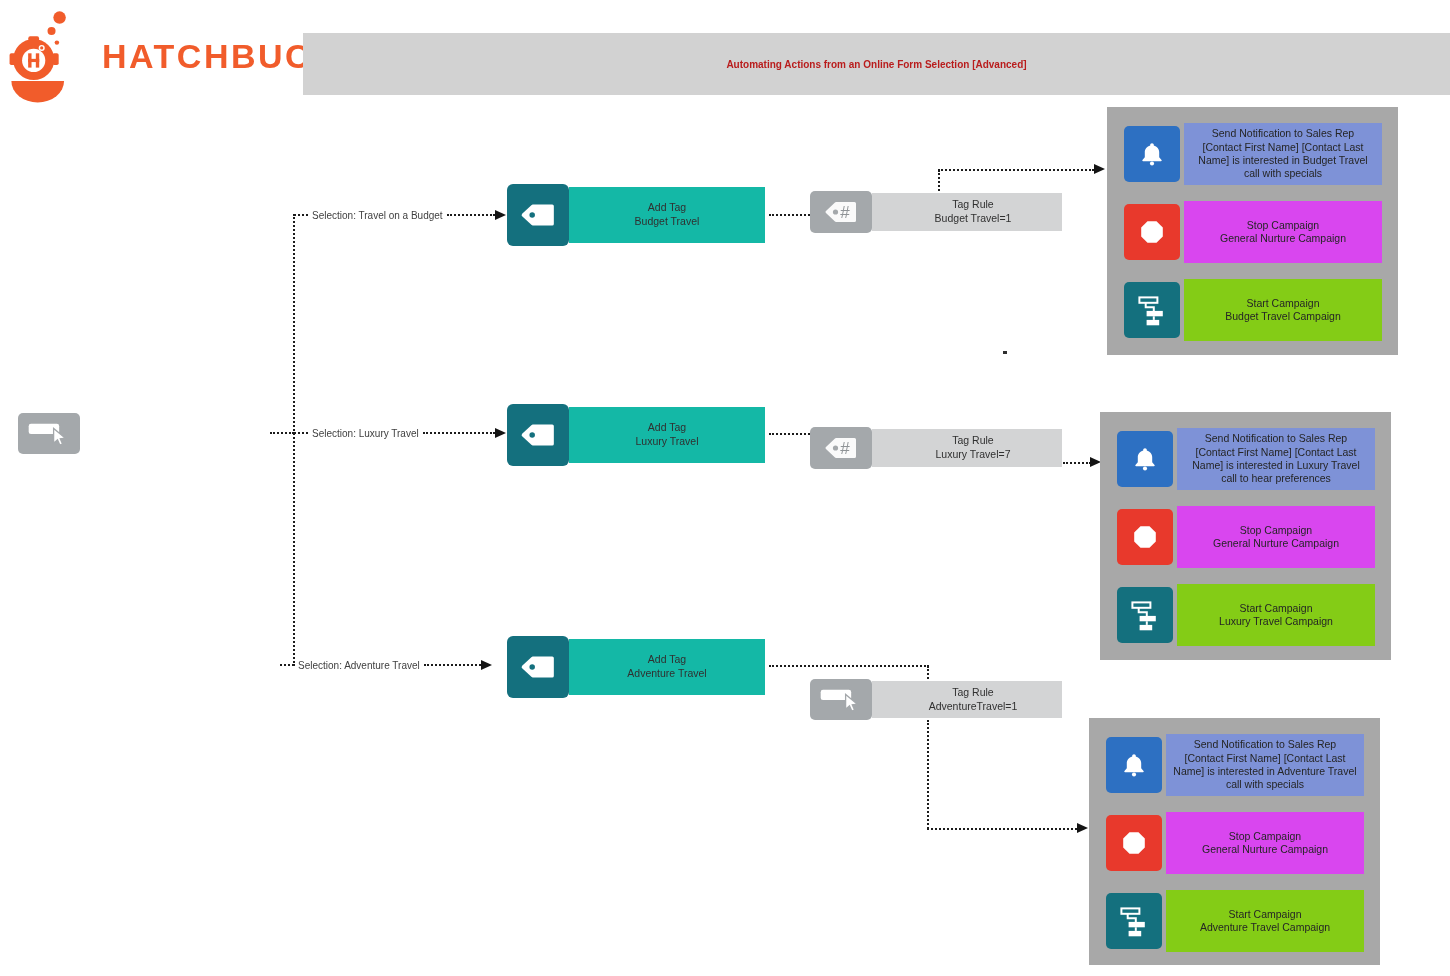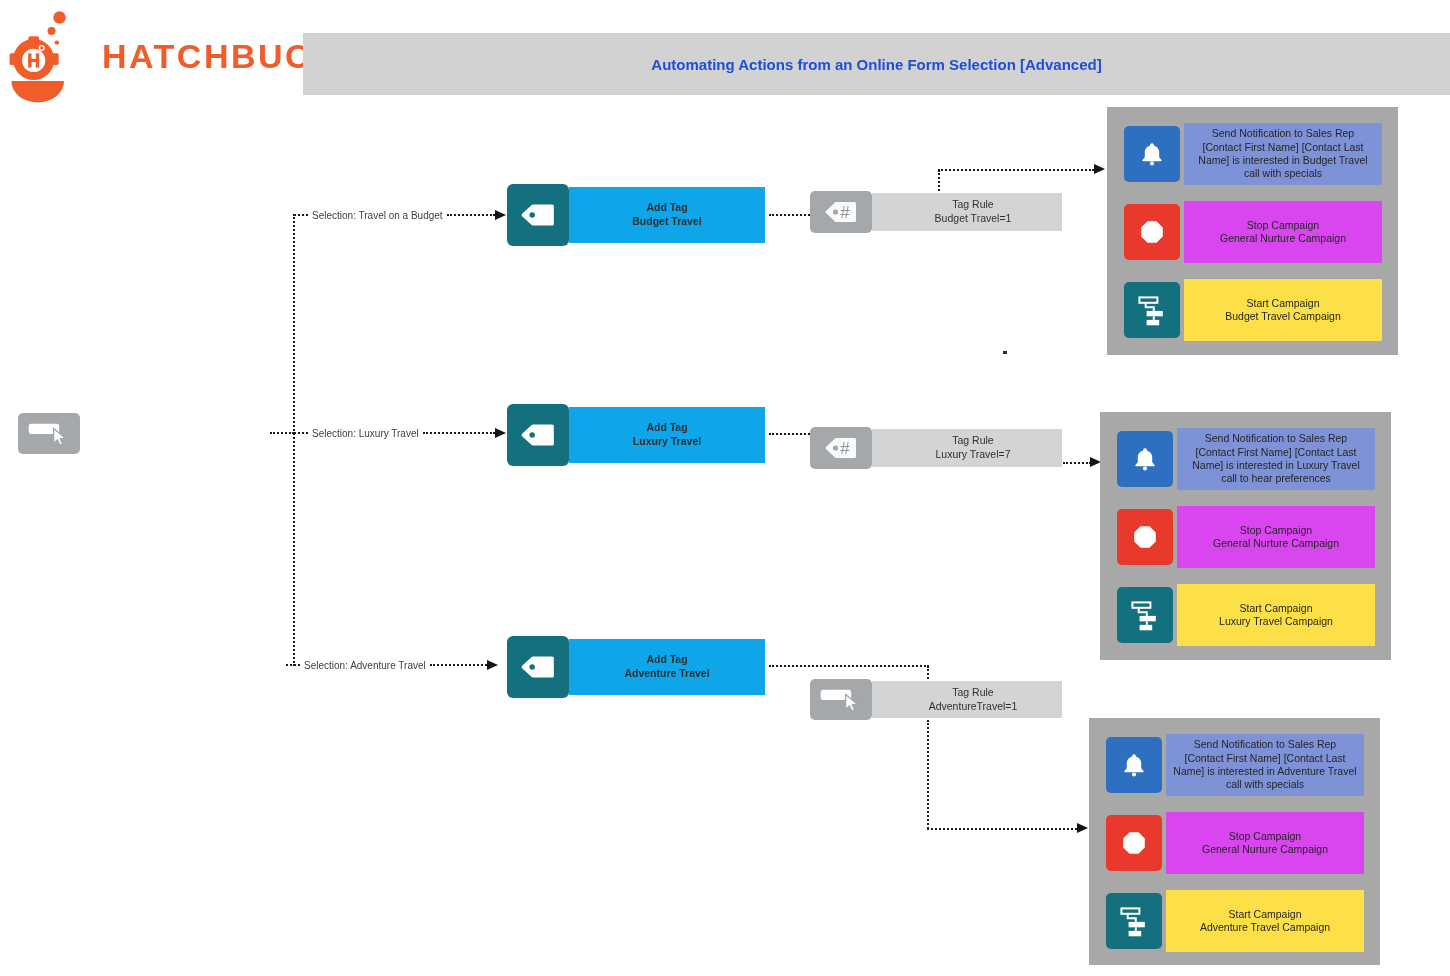--- a/index.html
+++ b/index.html
@@ -5,21 +5,21 @@
   html,body{margin:0;padding:0;background:#fff;}
   .canvas{position:relative;width:1450px;height:976px;background:#ffffff;
           font-family:"Liberation Sans",sans-serif;overflow:hidden;}
 
   
   .logo{position:absolute;left:6px;top:2px;display:flex;align-items:center;}
   .brand-text{font-size:34px;font-weight:bold;color:#f15c2b;letter-spacing:2.5px;margin-left:-4px;white-space:nowrap;}
   .brand-tm{font-size:11px;vertical-align:super;letter-spacing:0;}
   .title-bar{position:absolute;left:303px;top:33px;right:0;height:62px;background:#d2d2d2;
              display:flex;align-items:center;justify-content:center;}
-  .title-text{font-weight:bold;font-size:15px;color:#1d4ed8;}
+  .title-text{font-weight:bold;font-size:10px;color:#b91c1c;}
 
   
   .hline{position:absolute;height:0;border-top:2px dotted #1b1b1b;}
   .vline{position:absolute;width:0;border-left:2px dotted #1b1b1b;}
   .arrow-r{position:absolute;width:0;height:0;border-top:5px solid transparent;
            border-bottom:5px solid transparent;border-left:11px solid #141414;}
 
   
   .branch-row{position:absolute;display:flex;align-items:center;height:12px;}
   .dseg{height:0;border-top:2px dotted #1b1b1b;}
@@ -29,34 +29,34 @@
   .arrow-flex{width:0;height:0;border-top:5px solid transparent;
               border-bottom:5px solid transparent;border-left:11px solid #141414;}
 
   
   .node-icon{position:absolute;border-radius:5px;display:flex;align-items:center;justify-content:center;}
   .node-text{position:absolute;display:flex;flex-direction:column;align-items:center;justify-content:center;
              text-align:center;font-size:10.5px;color:#303030;line-height:1.32;padding:2px 8px;box-sizing:border-box;}
   .bg-gray-icon{background:#a4a8ab;}
   .bg-gray-box{background:#d3d4d5;padding-left:20px;}
   .bg-teal-icon{background:#14707e;border-radius:6px;}
-  .bg-teal-box{background:#0ea5e9;font-weight:bold;}
+  .bg-teal-box{background:#14b8a6;}
 
   
   .group{position:absolute;width:291px;background:#a8a8a8;}
   .gicon{position:absolute;left:17px;width:56px;height:56px;border-radius:5px;
          display:flex;align-items:center;justify-content:center;}
   .gtext{position:absolute;left:77px;width:198px;height:62px;display:flex;flex-direction:column;
          align-items:center;justify-content:center;text-align:center;font-size:10.5px;color:#252525;
          line-height:1.28;padding:2px 7px;box-sizing:border-box;}
   .bg-blue-icon{background:#2d70c2;}
   .bg-blue-box{background:#7e92d7;}
   .bg-red-icon{background:#e8392c;}
   .bg-salmon-box{background:#d946ef;}
-  .bg-start-box{background:#fde047;}
+  .bg-start-box{background:#84cc16;}
 
   .stray-dot{position:absolute;width:4px;height:3px;background:#2e2e2e;}
 </style>
 </head>
 <body>
 
 <div class="canvas">
 
   <div class="logo">
     <svg width="100" height="108" viewBox="0 0 112 112">
@@ -98,21 +98,21 @@
     <div class="branch-label">Selection: Travel on a Budget</div>
     <div class="dseg fill"></div>
     <div class="arrow-flex"></div>
   </div>
   <div class="branch-row" style="left:294px;top:427px;width:212px;text-align:center;">
     <div class="dseg lead"></div>
     <div class="branch-label">Selection: Luxury Travel</div>
     <div class="dseg fill"></div>
     <div class="arrow-flex"></div>
   </div>
-  <div class="branch-row" style="left:286px;top:659px;width:212px;">
+  <div class="branch-row" style="left:280px;top:659px;width:212px;">
     <div class="dseg lead"></div>
     <div class="branch-label">Selection: Adventure Travel</div>
     <div class="dseg fill"></div>
     <div class="arrow-flex"></div>
   </div>
 
   <div class="node-icon bg-teal-icon" style="left:507px;top:184px;width:62px;height:62px;">
     <svg width="38" height="38" viewBox="0 0 36 36">
       <path d="M4 18 L13 9.5 H31.5 V26.5 H13 Z" fill="#ffffff" stroke="#ffffff" stroke-width="3" stroke-linejoin="round"></path>
       <circle cx="12.5" cy="18" r="2.6" fill="#14707e"></circle>

